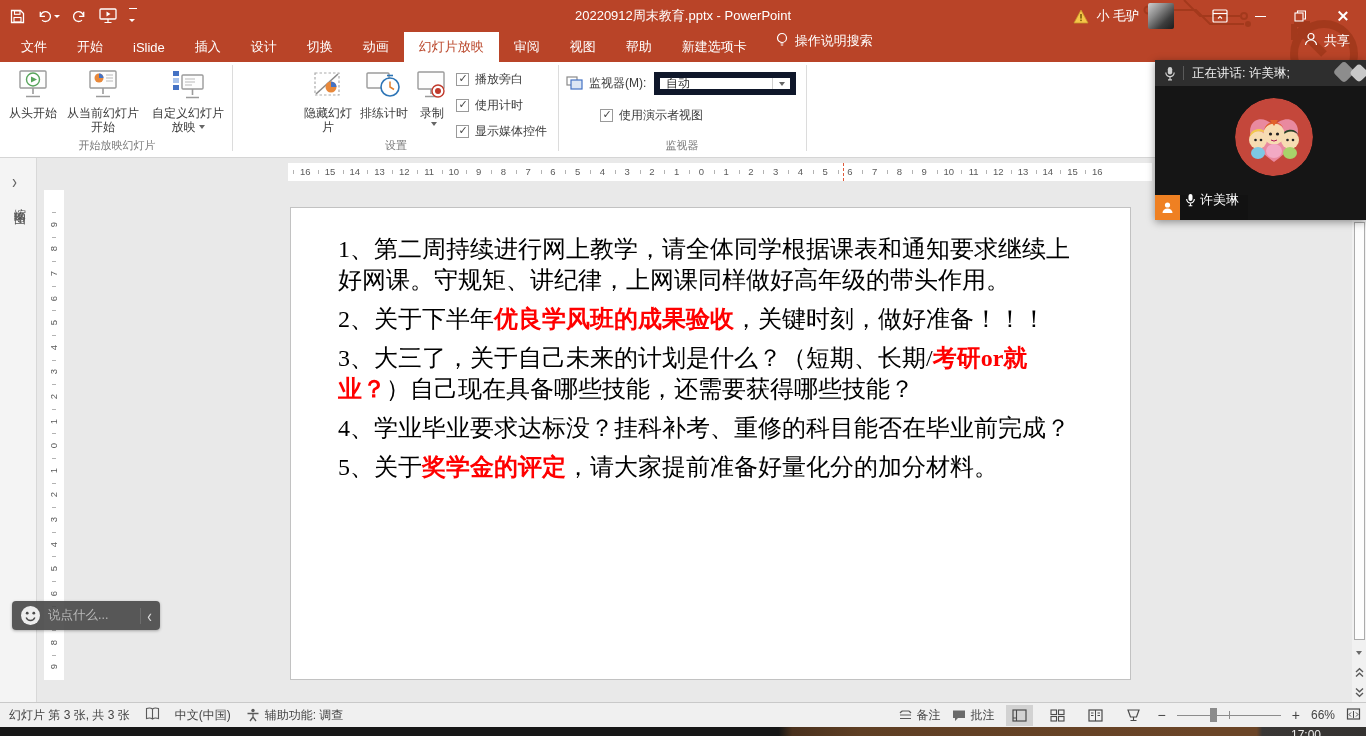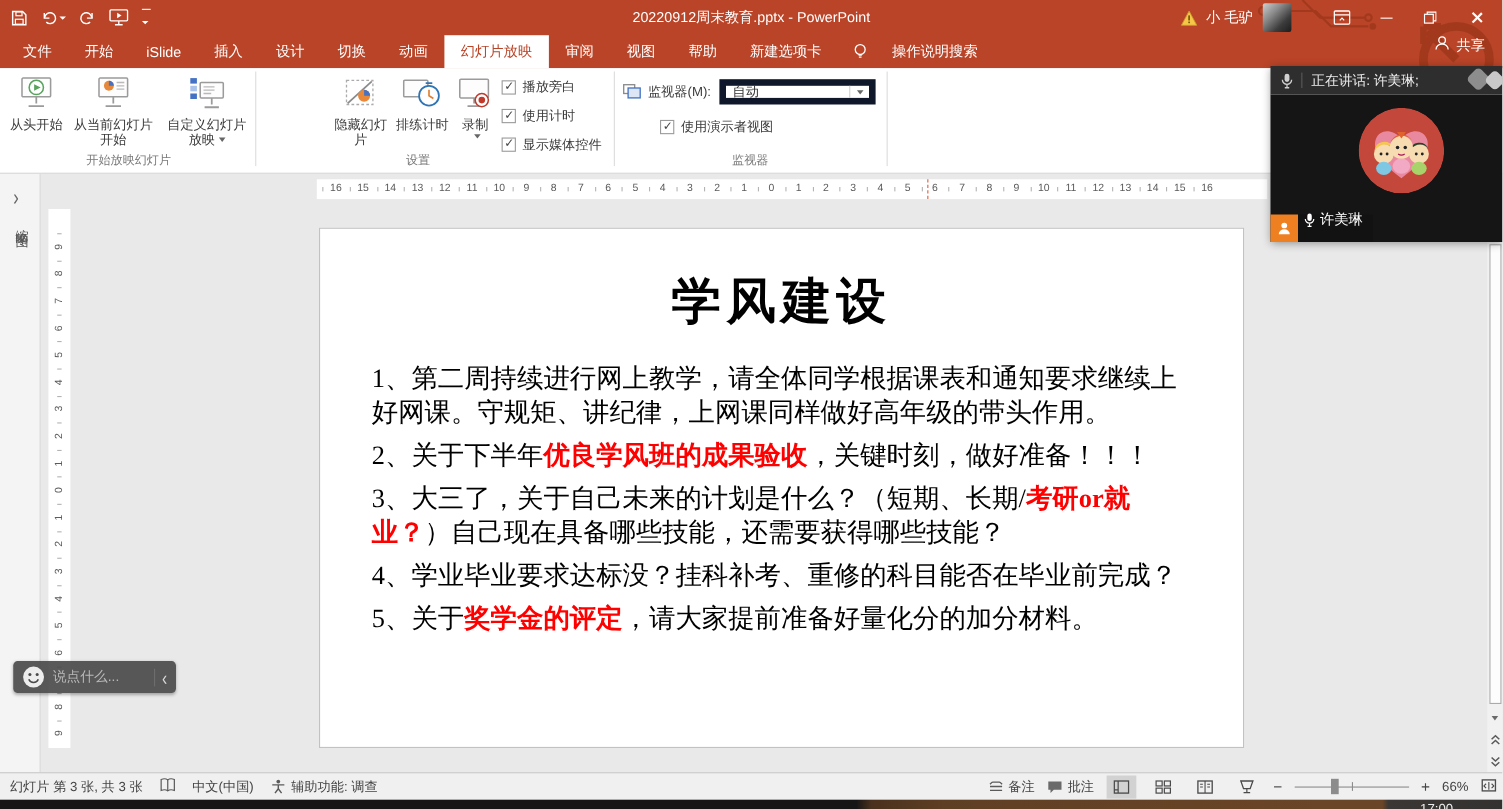--- a/index.html
+++ b/index.html
@@ -24,21 +24,21 @@
 .close-glyph::before{transform:rotate(45deg)}.close-glyph::after{transform:rotate(-45deg)}
 .tri-down{display:inline-block;width:0;height:0;border-left:3.5px solid transparent;border-right:3.5px solid transparent;border-top:4px solid #fff}
 .qat-more{display:inline-block;width:8px;border-top:1.5px solid #fff;padding-top:2px}
 .qat-more .tri-down{border-top-color:#fff}
 
 
 .tabrow{position:absolute;left:0;top:32px;width:1366px;height:30px;display:flex;align-items:stretch;z-index:3}
 .tabs{display:flex;margin-left:6px}
 .tab{padding:0 15px;display:flex;align-items:center;color:#fff;font-size:13px;cursor:default;white-space:nowrap}
 .tab.active{background:#fff;color:#B94428}
-.tellme{display:flex;align-items:center;gap:23px;color:#fff;font-size:13px;margin-left:14px}
+.tellme{display:flex;gap:7px;color:#fff;font-size:13px;margin-left:14px}
 .share{position:absolute;right:16px;top:0;height:30px;display:flex;gap:6px;color:#fff;font-size:13px}
 
 
 .ribbon{position:absolute;left:0;top:62px;width:1366px;height:96px;background:#fff;border-bottom:1px solid #D5D5D5;z-index:2}
 .rsep{position:absolute;top:3px;height:86px;width:1px;background:#DCDCDC}
 .rbtn{position:absolute;top:5px;display:flex;flex-direction:column;align-items:center;color:#3b3b3b;font-size:12px;line-height:14px;text-align:center;cursor:default}
 .ricon{height:36px;display:flex;align-items:center;justify-content:center;margin-bottom:3px}
 .rlabel{display:block}
 .tri-gray{display:inline-block;width:0;height:0;border-left:3.5px solid transparent;border-right:3.5px solid transparent;border-top:4px solid #666;margin-left:3px;vertical-align:2px}
 .rgroup-label{position:absolute;bottom:4px;text-align:center;font-size:11px;color:#7A7A7A}
@@ -343,21 +343,21 @@
         </span>
     </div>
     <label class="chkrow presenter">
         <span class="chk"></span>
         <span>使用演示者视图</span>
       </label>
 
     <div class="rsep" style="left:806px"></div>
 
     <div class="rgroup-label" style="left:4px;width:226px">开始放映幻灯片</div>
-    <div class="rgroup-label" style="left:222px;width:316px">设置</div>
+    <div class="rgroup-label" style="left:238px;width:316px">设置</div>
     <div class="rgroup-label" style="left:560px;width:244px">监视器</div>
   </div>
 
   <div class="workarea">
     <div class="thumbpane">
       <span class="thumb-chev">›</span>
       <span class="thumb-label">缩略图</span>
     </div>
 
     <div class="hruler-bg"></div>
@@ -453,21 +453,20 @@
         </span>
         <span class="vr-cell">
           <b>8</b>
         </span>
         <span class="vr-cell">
           <b>9</b>
         </span>
       </div>
 
     <div class="slide">
-      <div class="slide-title">学风建设</div>
       <div class="slide-body">
           <p><span>1、第二周持续进行网上教学，请全体同学根据课表和通知要求继续上好网课。守规矩、讲纪律，上网课同样做好高年级的带头作用。</span></p>
           <p><span>2、关于下半年</span><span class="em-red">优良学风班的成果验收</span><span>，关键时刻，做好准备！！！</span></p>
           <p><span>3、大三了，关于自己未来的计划是什么？（短期、长期/</span><span class="em-red">考研or就业？</span><span>）自己现在具备哪些技能，还需要获得哪些技能？</span></p>
           <p><span>4、学业毕业要求达标没？挂科补考、重修的科目能否在毕业前完成？</span></p>
           <p><span>5、关于</span><span class="em-red">奖学金的评定</span><span>，请大家提前准备好量化分的加分材料。</span></p>
         </div>
     </div>
 
     <div class="vscroll">

